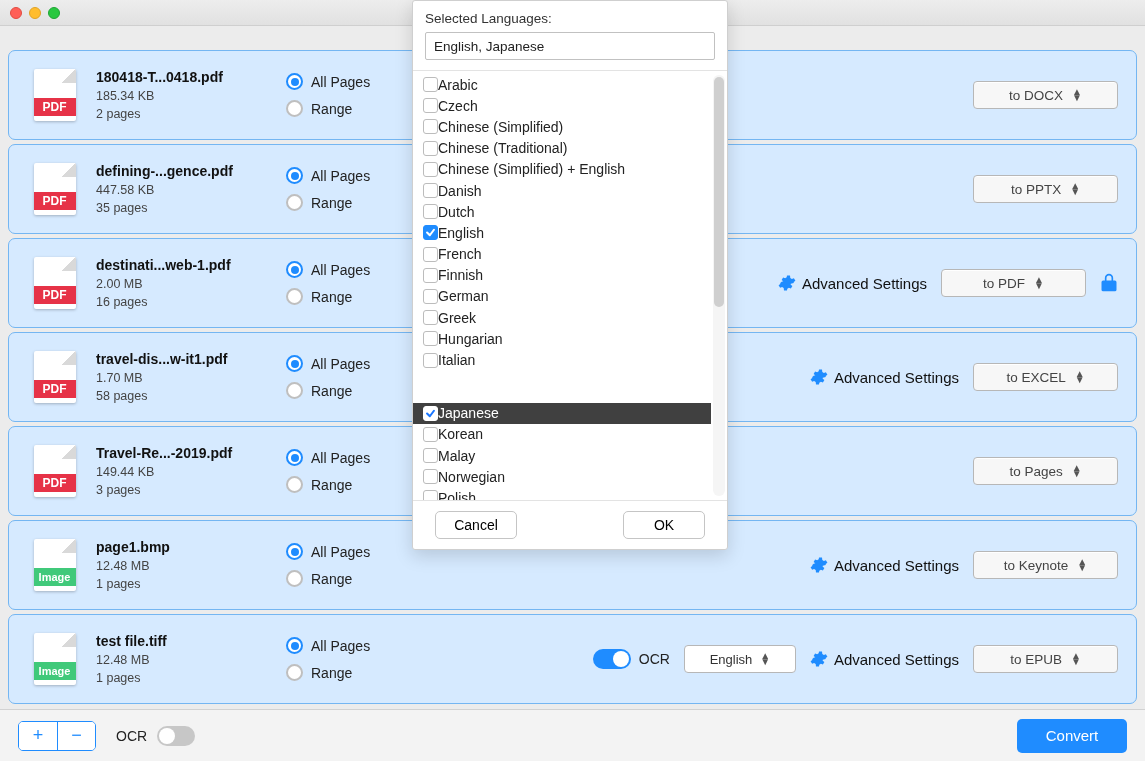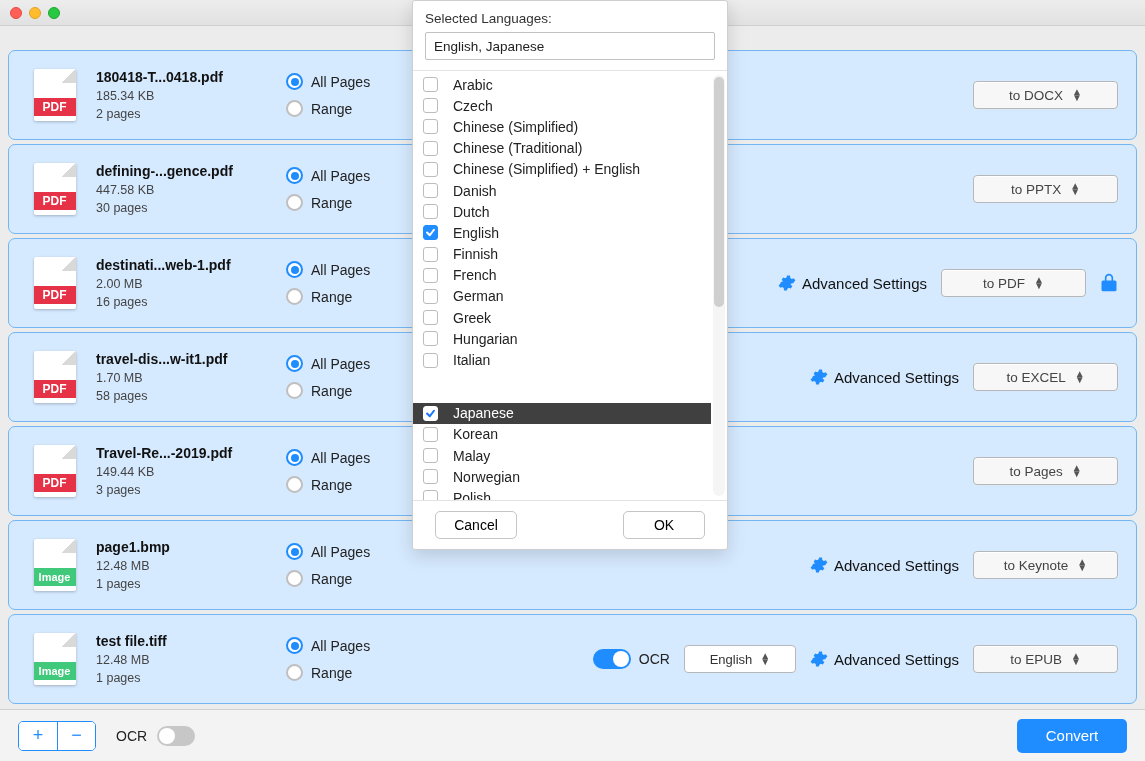--- a/index.html
+++ b/index.html
@@ -180,21 +180,21 @@
   }
   .scrollbar-track{
     position:absolute; top:4px; bottom:4px; right:2px; width:12px;
     background:#f5f5f5; border-radius:6px;
   }
   .scrollbar-thumb{
     position:absolute; top:2px; width:10px; left:1px; height:230px;
     background:#cfcfcf; border-radius:5px;
   }
   .lang-item{
-    display:flex; align-items:center; gap:15px;
+    display:flex; align-items:center; gap:0;
     padding:0 10px; height:21.2px; font-size:14px; color:#222;
   }
   .lang-item .cb{
     width:15px;height:15px;border:1px solid #bcbcbc;border-radius:3px;background:#fff;
     display:flex;align-items:center;justify-content:center;
   }
   .lang-item.checked .cb{background:#1f8cff;border-color:#1f8cff;}
   .lang-item.checked .cb svg{stroke:#fff;}
   .lang-item.highlight{background:#404040;color:#fff;margin-top:32px;}
   .lang-item.highlight.checked .cb{background:#fff;border-color:#fff;}
@@ -263,21 +263,21 @@
         <div class="doc-icon">
           <div class="doc-page">
             <div class="doc-fold"></div>
             <div class="doc-band band-pdf">PDF</div>
           </div>
         </div>
       </div>
       <div class="file-meta">
         <div class="fname">defining-...gence.pdf</div>
         <div class="fsize">447.58 KB</div>
-        <div class="fpages">30 pages</div>
+        <div class="fpages">35 pages</div>
       </div>
       <div class="page-opts">
         <div class="radio selected">
           <span class="r-out">
             <span class="r-in"></span>
           </span>
           <span>All Pages</span>
         </div>
         <div class="radio">
           <span class="r-out"></span>
@@ -574,25 +574,25 @@
         <div class="lang-item checked">
           <span class="cb">
             <svg width="11" height="11" viewBox="0 0 16 16" fill="none" stroke="#fff" stroke-width="3" stroke-linecap="round" stroke-linejoin="round">
               <polyline points="3 8 7 12 13 4"></polyline>
             </svg>
           </span>
           <span>English</span>
         </div>
         <div class="lang-item">
           <span class="cb"></span>
+          <span>French</span>
+        </div>
+        <div class="lang-item">
+          <span class="cb"></span>
           <span>Finnish</span>
-        </div>
-        <div class="lang-item">
-          <span class="cb"></span>
-          <span>French</span>
         </div>
         <div class="lang-item">
           <span class="cb"></span>
           <span>German</span>
         </div>
         <div class="lang-item">
           <span class="cb"></span>
           <span>Greek</span>
         </div>
         <div class="lang-item">

